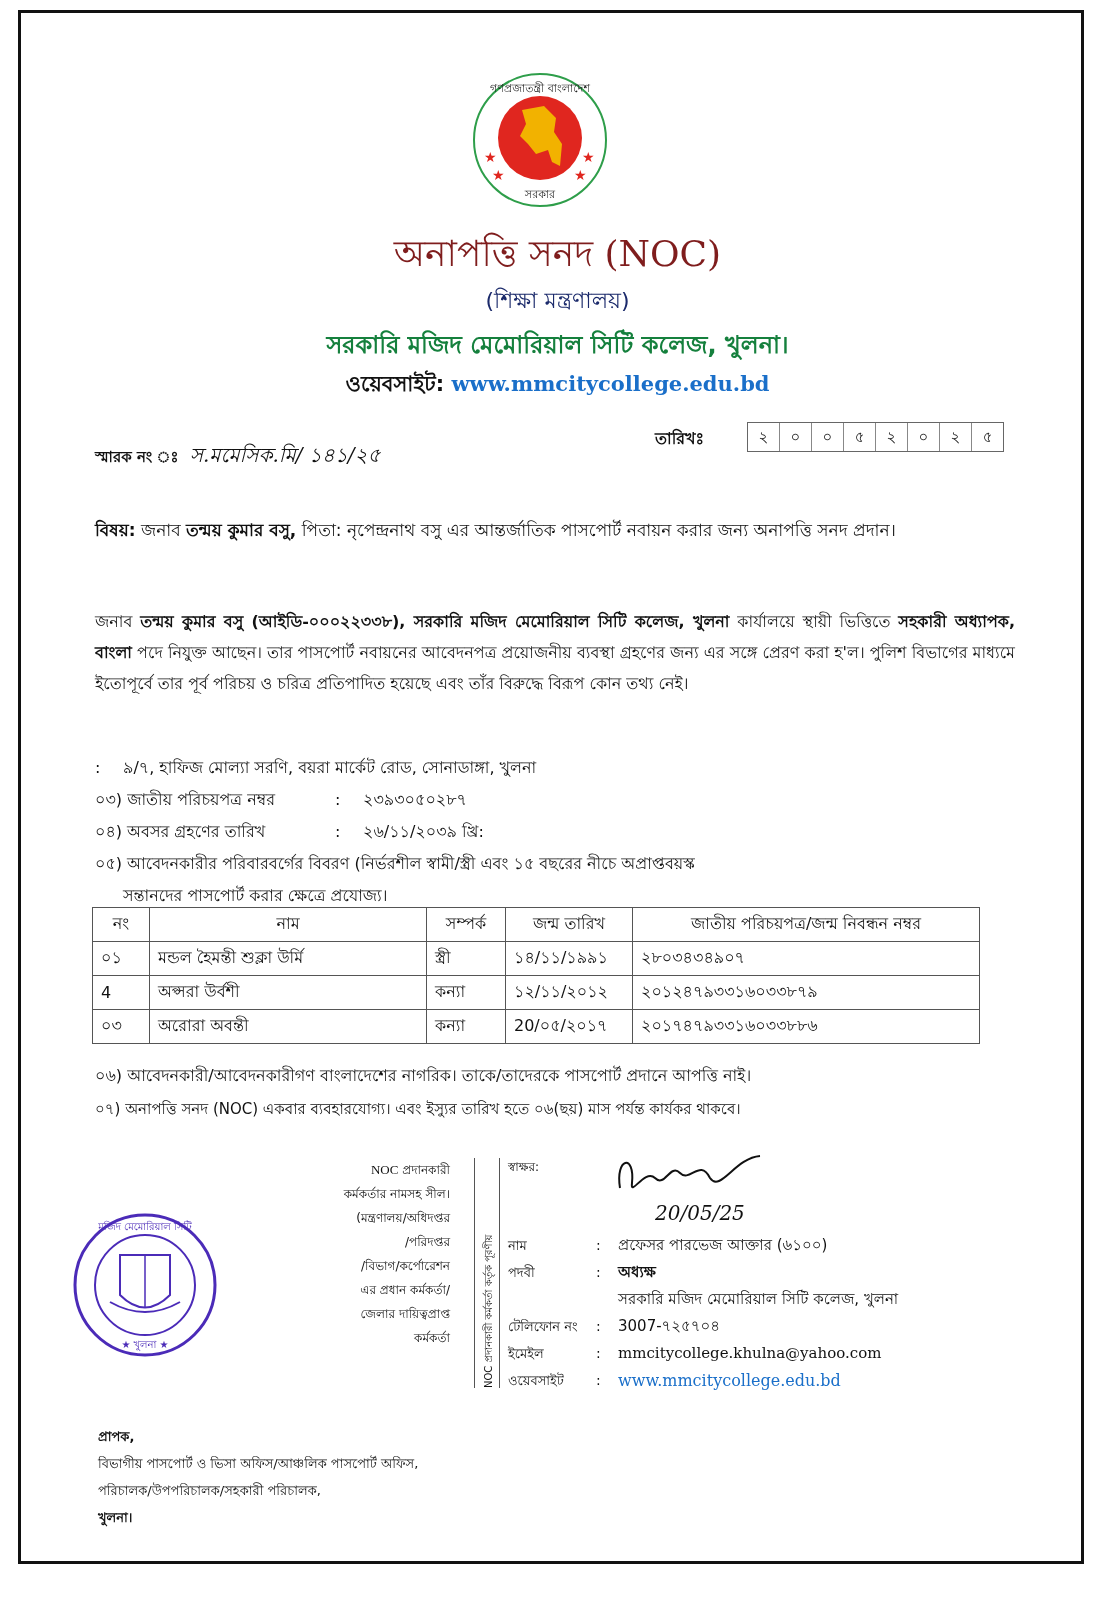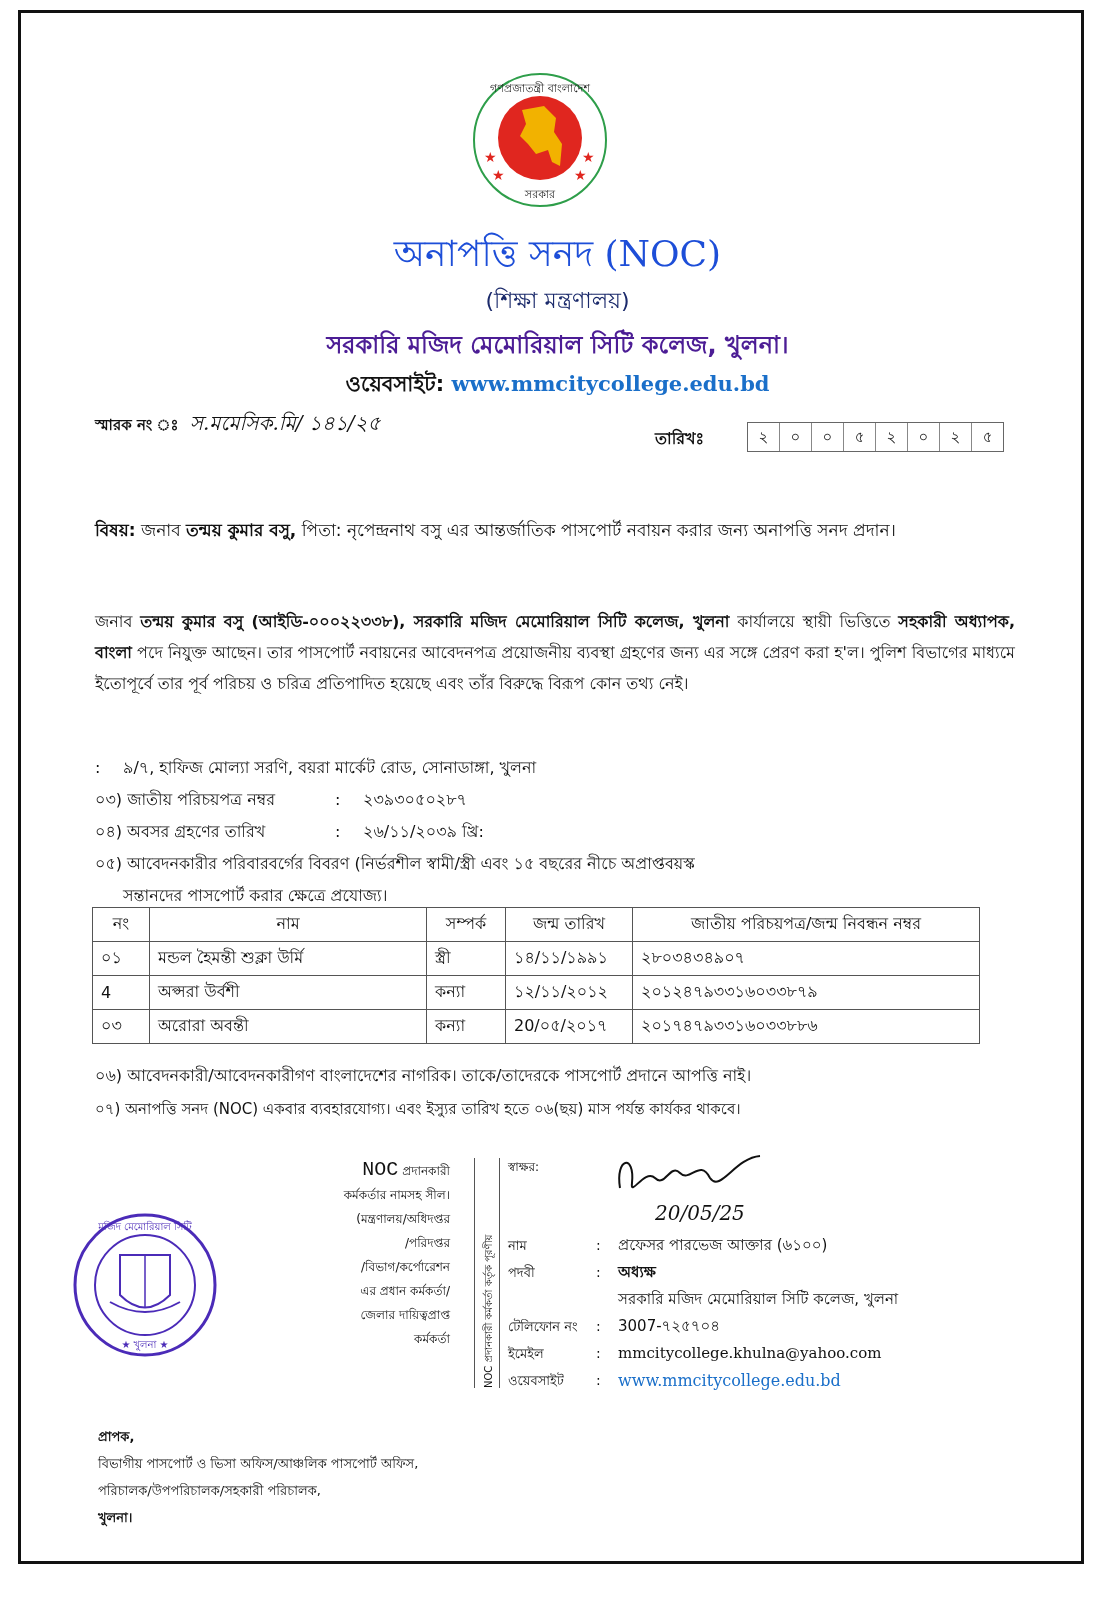--- a/index.html
+++ b/index.html
@@ -2,27 +2,27 @@
 <html><head>
 <meta charset="utf-8">
 <style>
   html, body { margin: 0; padding: 0; background: #ffffff; }
   body { width: 1115px; height: 1600px; position: relative; overflow: hidden;
          font-family: "DejaVu Sans", sans-serif; color: #111; }
   .page-border { position: absolute; left: 18px; top: 10px; width: 1060px; height: 1548px;
                  border: 3px solid #111; }
   .abs { position: absolute; }
   .seal { position: absolute; left: 470px; top: 70px; width: 140px; height: 140px; }
-  .title { left: 0; width: 1115px; text-align: center; color: #1d4ed8; }
+  .title { left: 0; width: 1115px; text-align: center; color: #7f1d1d; }
   .t1 { top: 226px; font-size: 36px; font-family: "DejaVu Serif", serif; }
   .t2 { top: 283px; font-size: 22px; color: #1b2a6b; }
-  .t3 { top: 326px; font-size: 24px; font-weight: bold; color: #4c1d95; }
+  .t3 { top: 326px; font-size: 24px; font-weight: bold; color: #15803d; }
   .t4 { top: 368px; font-size: 21px; color: #111; font-weight: bold; }
   .t4 .url { color: #1a6fc9; font-family: "DejaVu Serif", serif; }
-  .ref { left: 95px; top: 408px; font-size: 15px; font-weight: bold; }
+  .ref { left: 95px; top: 440px; font-size: 15px; font-weight: bold; }
   .ref .hand { font-family: "DejaVu Serif", serif; font-style: italic; font-weight: normal; font-size: 20px; margin-left: 6px; }
   .date-label { left: 655px; top: 426px; font-size: 16px; font-weight: bold; }
   .date-boxes { left: 747px; top: 422px; display: flex; border: 1px solid #666; }
   .date-boxes span { width: 31px; height: 28px; border-right: 1px solid #888; text-align: center;
                      line-height: 28px; font-size: 15px; }
   .date-boxes span:last-child { border-right: none; }
   .subject { left: 95px; top: 515px; width: 880px; font-size: 17px; line-height: 31px; }
   .subject b { font-weight: bold; }
   .body-para { left: 95px; top: 606px; width: 920px; font-size: 16px; line-height: 31px; text-align: justify; }
   .list { left: 95px; top: 752px; width: 900px; font-size: 16px; line-height: 32px; }
@@ -30,21 +30,21 @@
   .list .lbl { width: 240px; }
   .list .colon { width: 28px; }
   .list .indent { padding-left: 28px; }
   table.family { position: absolute; left: 92px; top: 907px; border-collapse: collapse;
                  font-size: 16px; width: 888px; }
   table.family th, table.family td { border: 1px solid #555; padding: 3px 8px; height: 26px; text-align: left; font-weight: normal; }
   table.family th { text-align: center; }
   .item6 { left: 95px; top: 1063px; font-size: 16px; }
   .item7 { left: 95px; top: 1097px; font-size: 15px; }
   .issuer-note { left: 290px; top: 1158px; width: 160px; text-align: right; font-size: 12px; line-height: 24px; }
-  .issuer-note .noc { font-family: Liberation Mono, monospace; font-size: 20px; text-align: right; }
+  .issuer-note .noc { font-family: Liberation Serif, serif; font-size: 13px; text-align: right; }
   .vert-box { left: 474px; top: 1158px; width: 24px; height: 230px; border-left: 1px solid #555; border-right: 1px solid #555; }
   .vert-text { position: absolute; left: 0; top: 0; width: 230px; height: 24px; transform-origin: 0 0;
                transform: translate(2px, 230px) rotate(-90deg); font-size: 10px; line-height: 24px; white-space: nowrap; }
   .sign-label { left: 508px; top: 1158px; font-size: 12px; }
   .signature { left: 610px; top: 1148px; }
   .info { left: 508px; top: 1232px; font-size: 14px; line-height: 27px; }
   .info .r { display: flex; }
   .info .k { width: 88px; font-size: 13px; }
   .info .c { width: 22px; }
   .info .v { font-size: 15px; }

